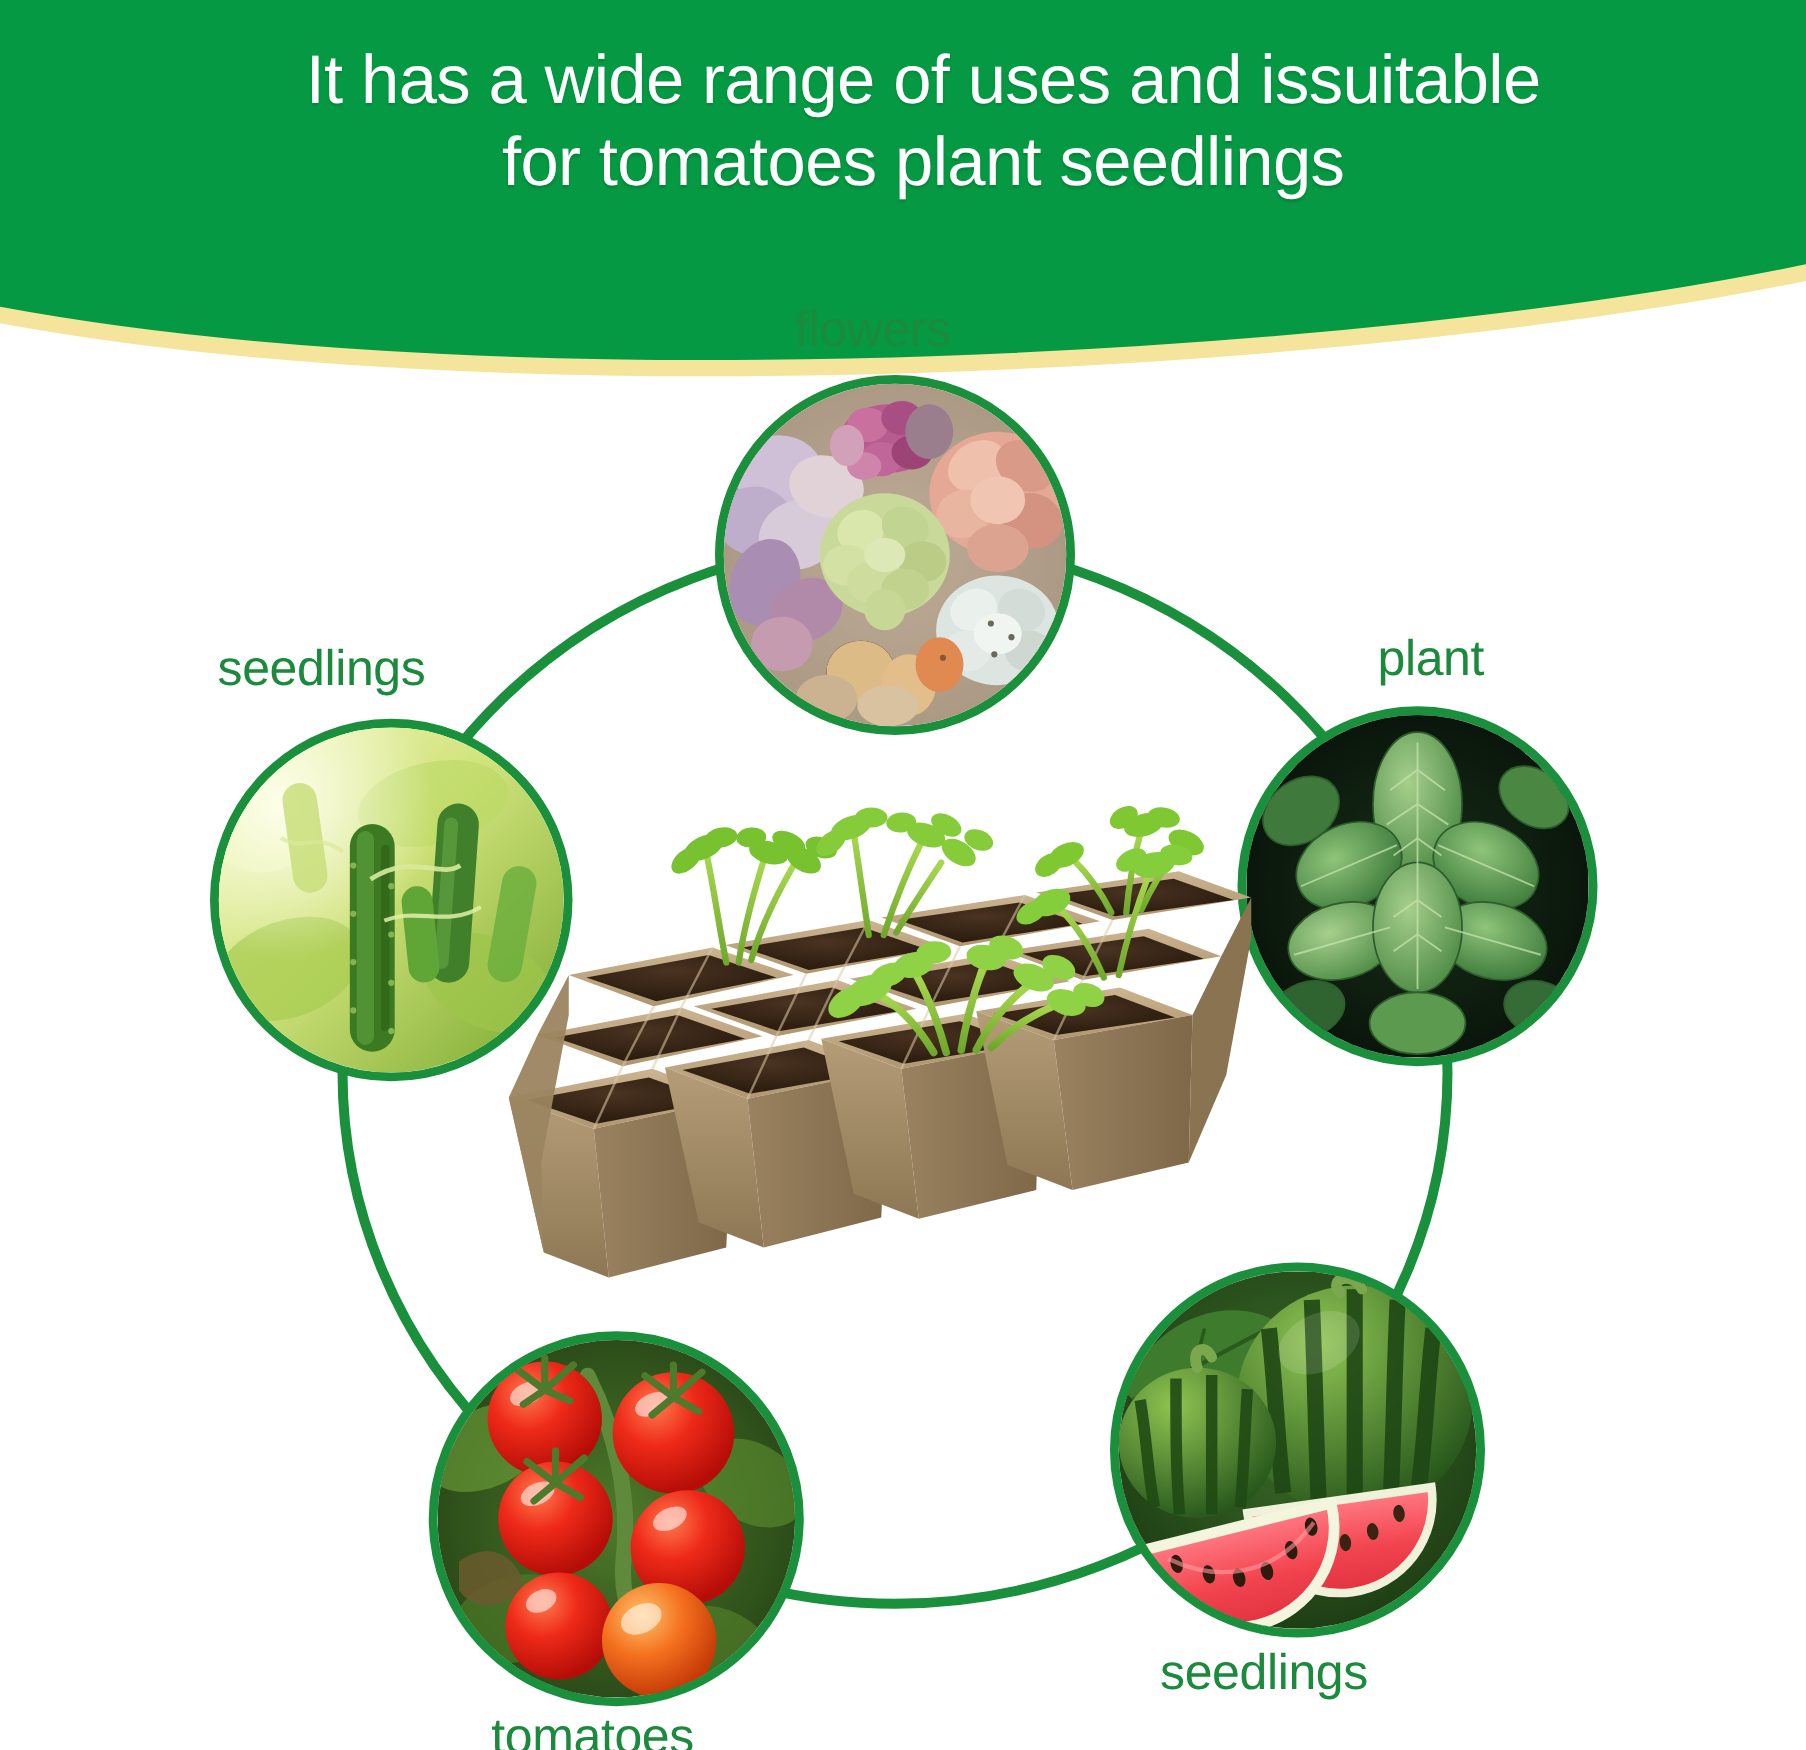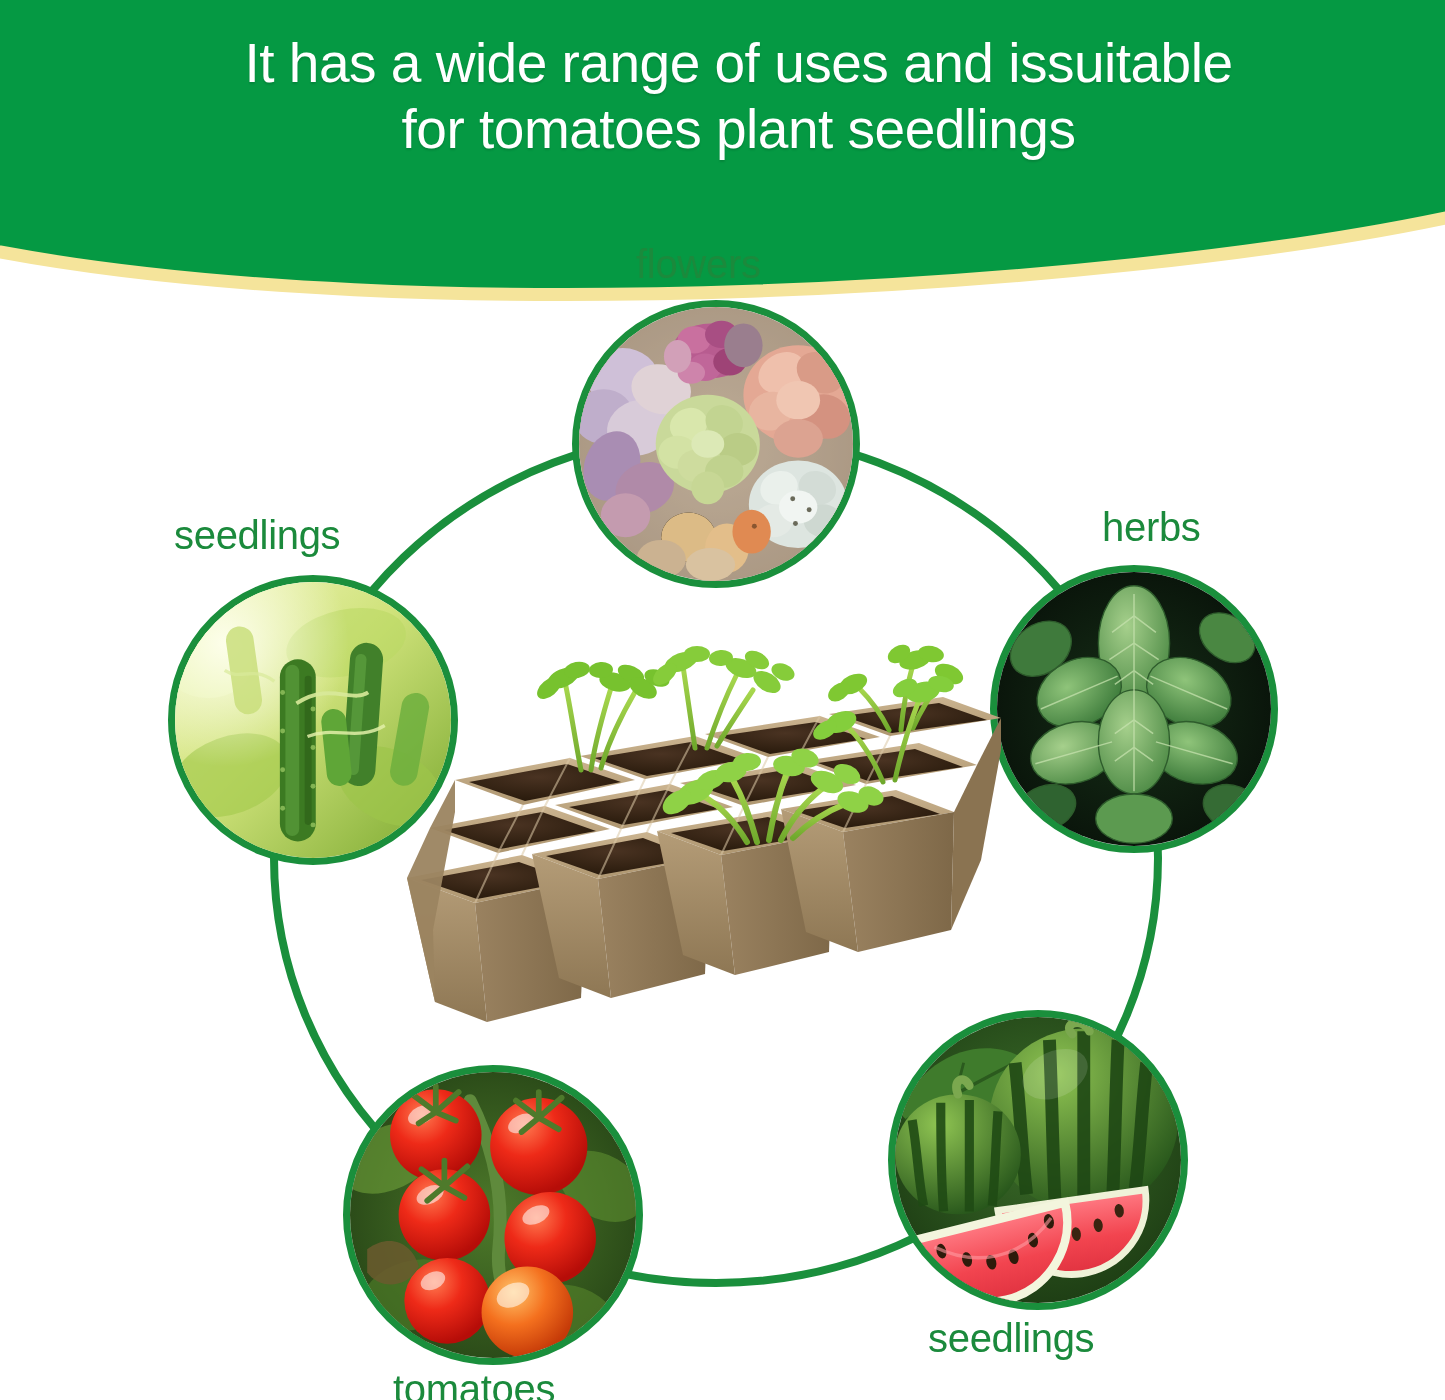--- a/index.html
+++ b/index.html
@@ -260,21 +260,21 @@
               <path d="M50,16 L42,22 M50,16 L58,22 M50,26 L41,32 M50,26 L59,32 M50,36 L43,41 M50,36 L57,41"></path>
             <path d="M50,46 L50,80"></path>
               <path d="M50,54 L43,59 M50,54 L57,59 M50,64 L43,69 M50,64 L57,69"></path>
             <path d="M16,50 L44,38"></path>
               <path d="M56,38 L84,50"></path>
             <path d="M14,70 L42,62"></path>
               <path d="M58,62 L86,70"></path>
           </g>
         </svg>
       </div>
-      <div class="caption">herbs</div>
+      <div class="caption">plant</div>
     </div>
 
     <div class="node" id="node-tomatoes">
       <div class="bubble">
         <svg viewBox="0 0 100 100" preserveAspectRatio="xMidYMid slice">
           <defs>
             <radialGradient id="tbg" cx="50%" cy="50%" r="70%">
               <stop offset="0%" stop-color="#4E7A2A"></stop>
                 <stop offset="100%" stop-color="#1E3A12"></stop>
             </radialGradient>

